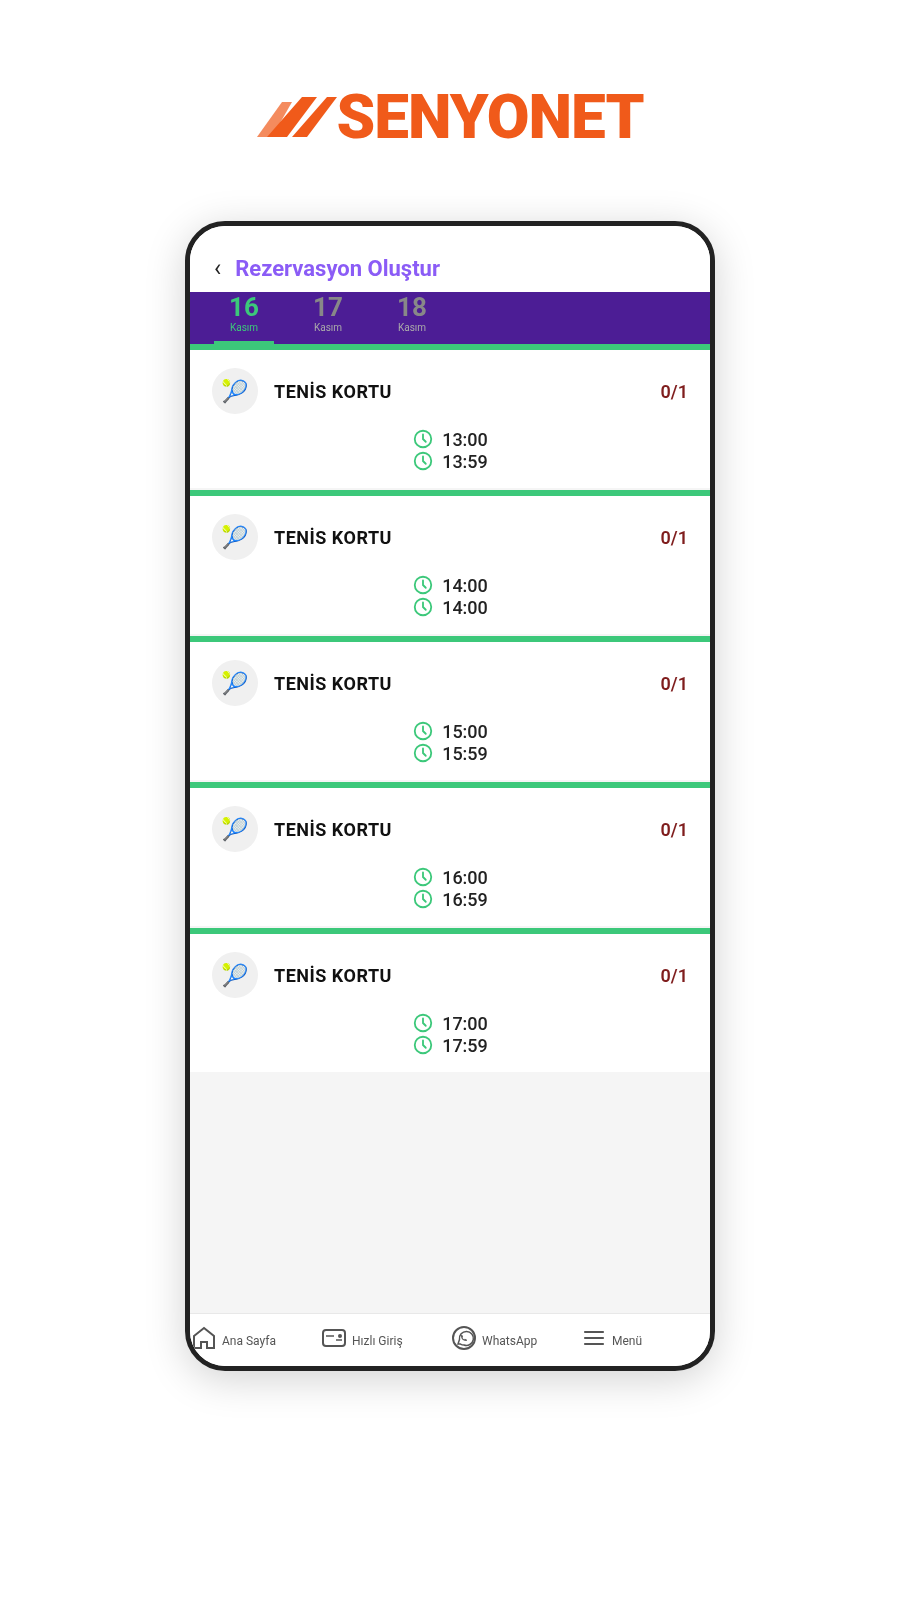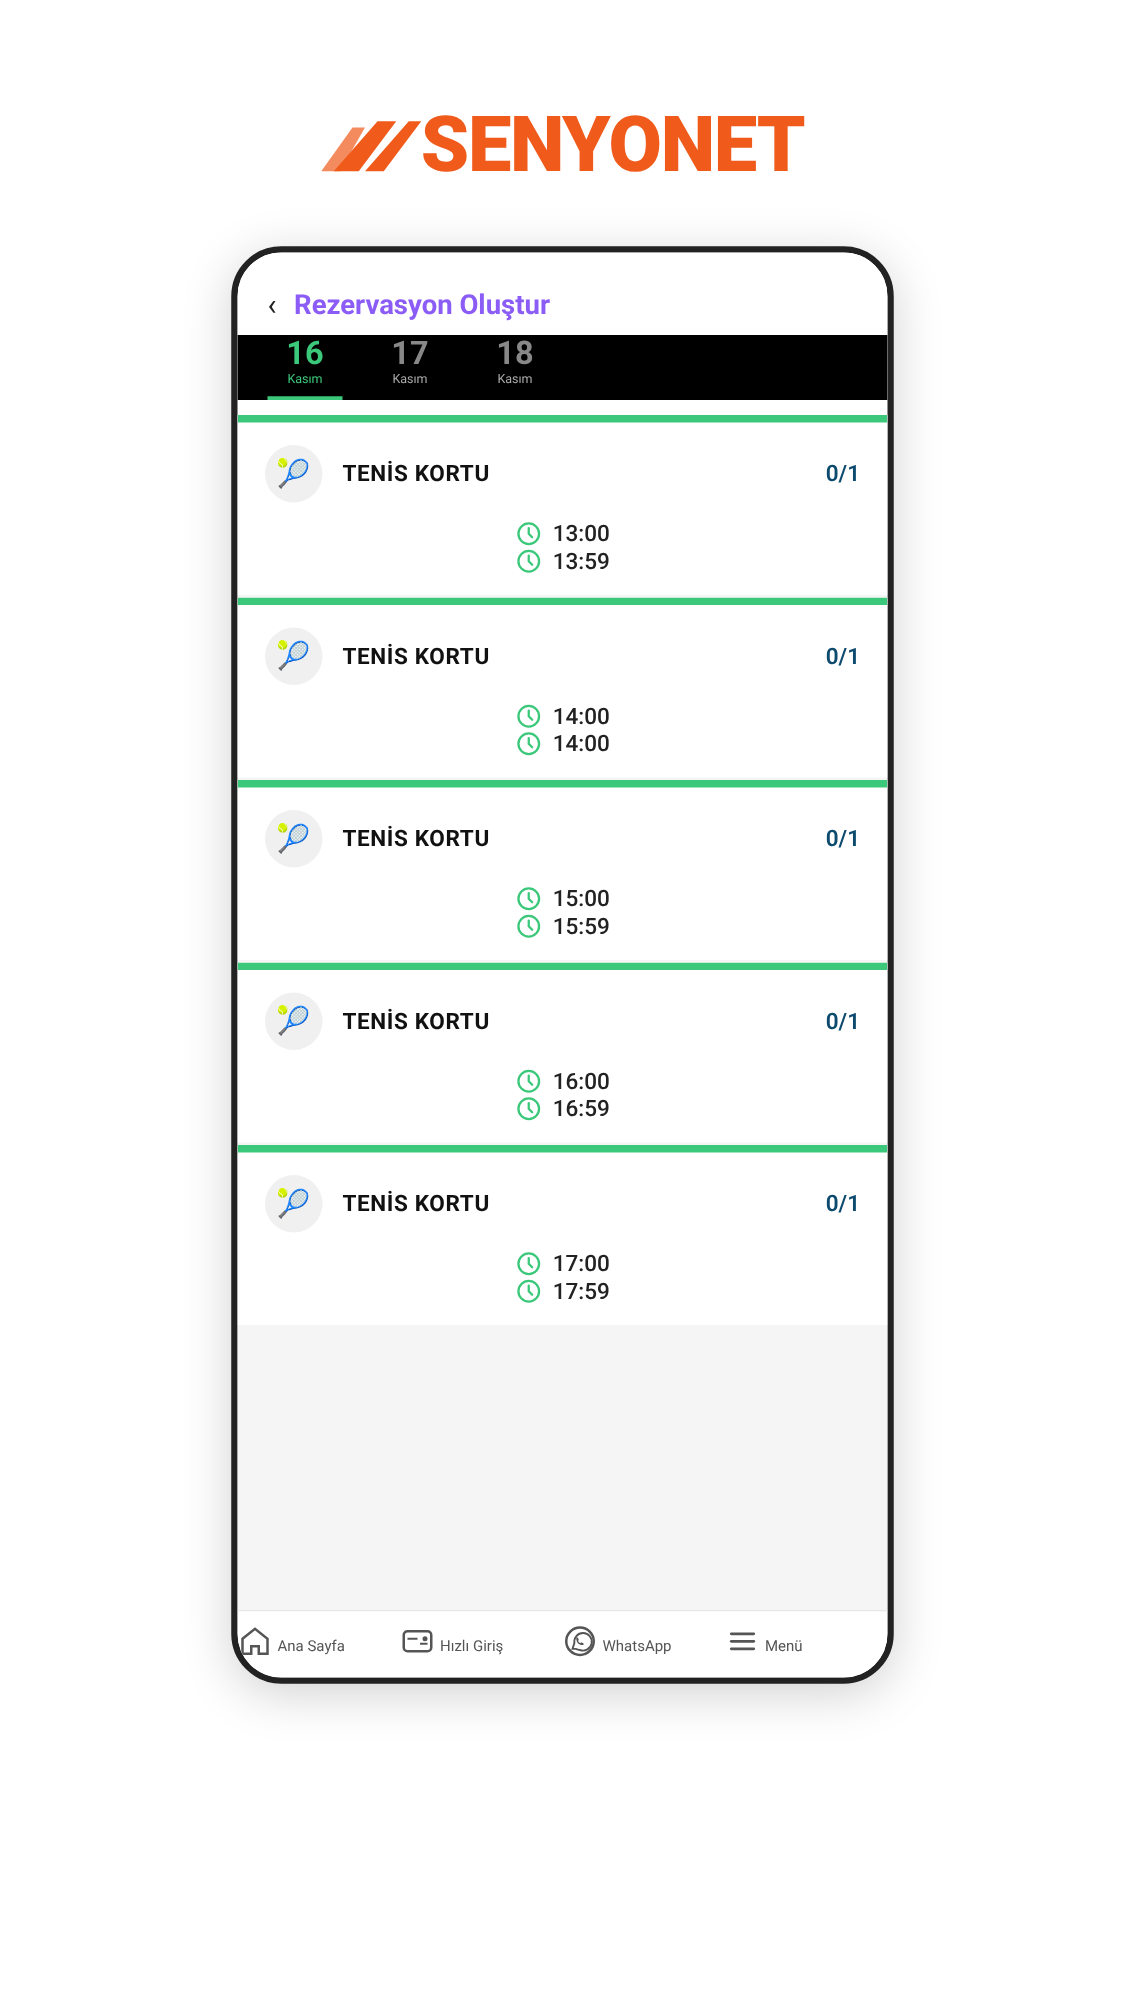--- a/index.html
+++ b/index.html
@@ -13,21 +13,21 @@
       flex-direction: column;
       align-items: center;
     }
 
     
     .logo-area {
       display: flex;
       align-items: center;
       justify-content: space-between;
       margin-top: 80px;
-      margin-bottom: 44px;
+      margin-bottom: 68px;
       gap: 0;
     }
     .logo-text {
       font-size: 62px;
       font-weight: 900;
       color: #F05A1A;
       letter-spacing: -1px;
     }
 
     
@@ -62,23 +62,23 @@
       font-size: 22px;
       font-weight: 700;
       color: #8b5cf6;
     }
 
     
     .date-tabs {
       display: flex;
       align-items: flex-end;
       padding: 0 24px;
-      background: #000000;
+      background: #4c1d95;
       gap: 24px;
-      margin-bottom: 12px;
+      margin-bottom: 0;
     }
     .date-tab {
       display: flex;
       flex-direction: column;
       align-items: center;
       padding-bottom: 8px;
       border-bottom: 3px solid transparent;
       cursor: pointer;
       min-width: 60px;
     }
@@ -147,21 +147,21 @@
     }
     .court-name {
       font-size: 18px;
       font-weight: 700;
       color: #111;
       letter-spacing: 0.5px;
     }
     .court-capacity {
       font-size: 18px;
       font-weight: 600;
-      color: #0c4a6e;
+      color: #7f1d1d;
     }
     .card-time-row {
       display: flex;
       align-items: center;
       gap: 0;
       flex-direction: column;
     }
     .time-block {
       display: flex;
       align-items: center;

